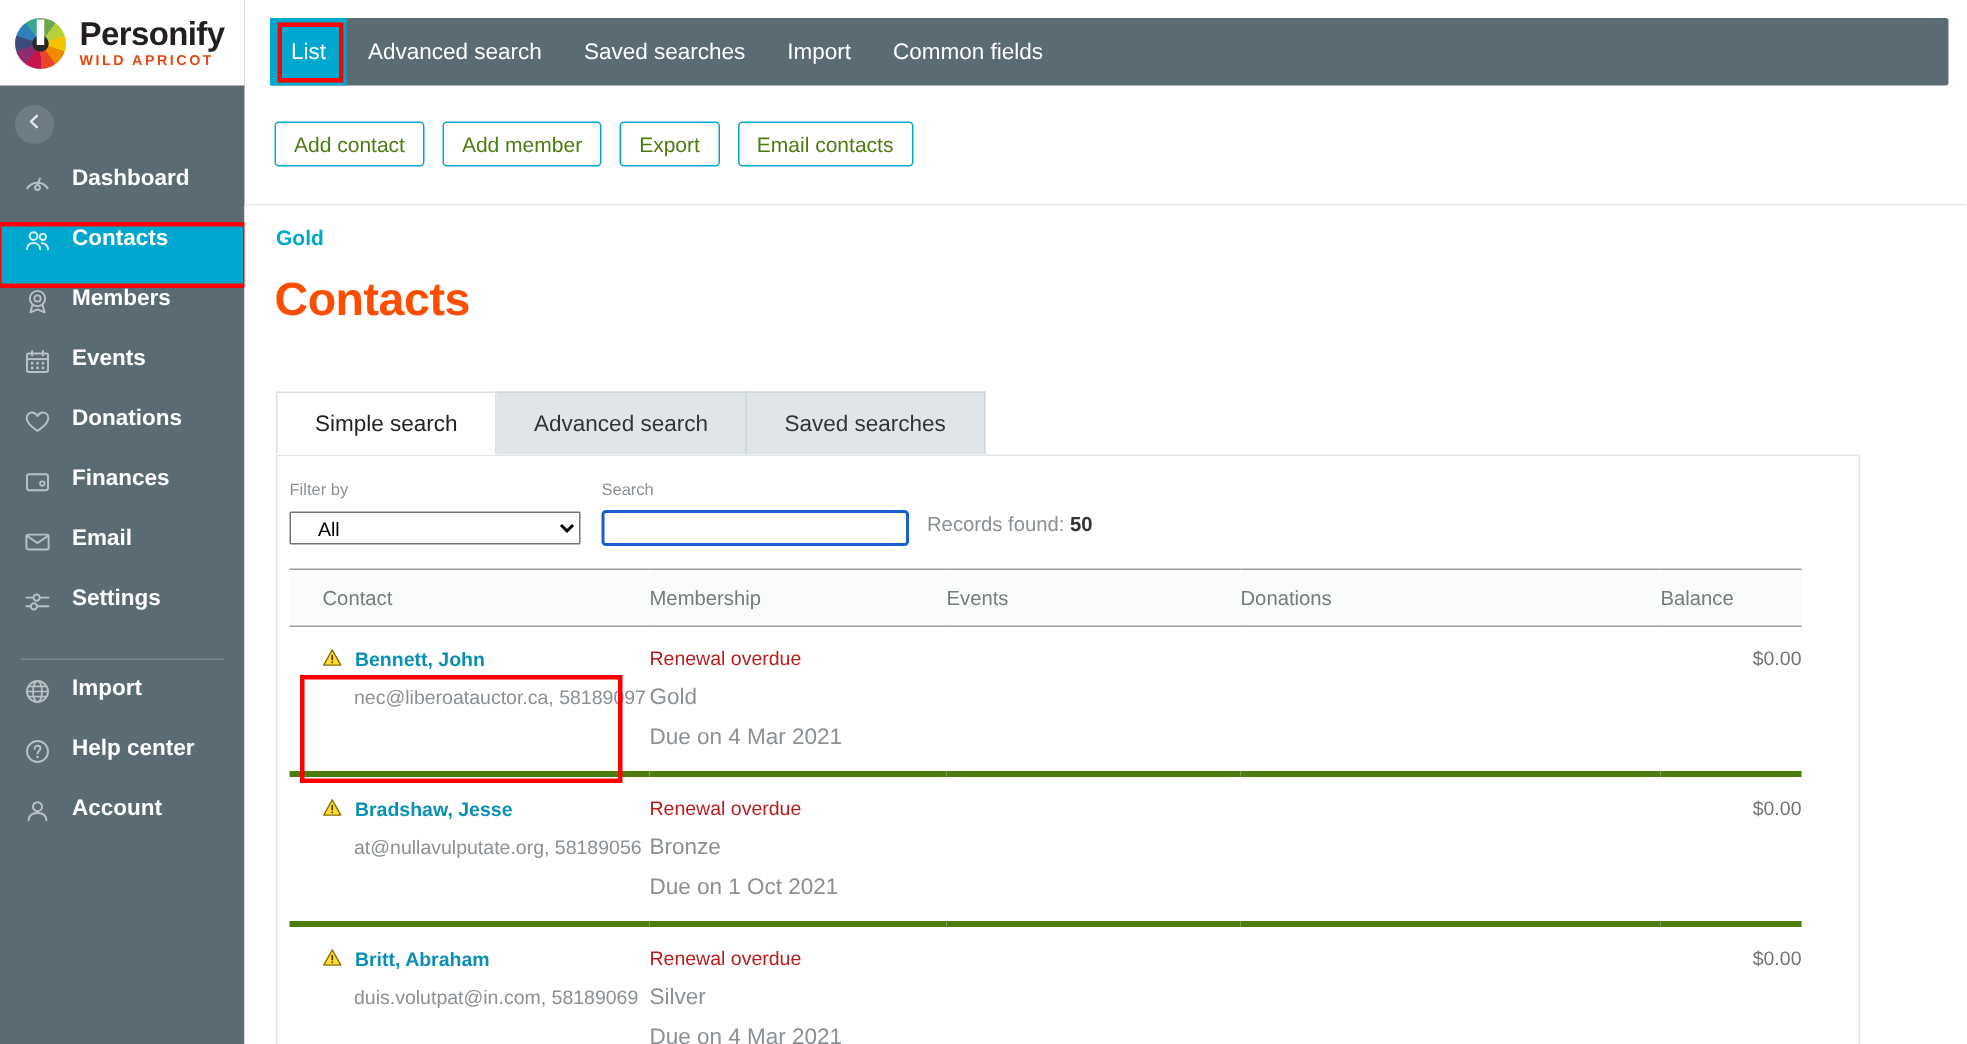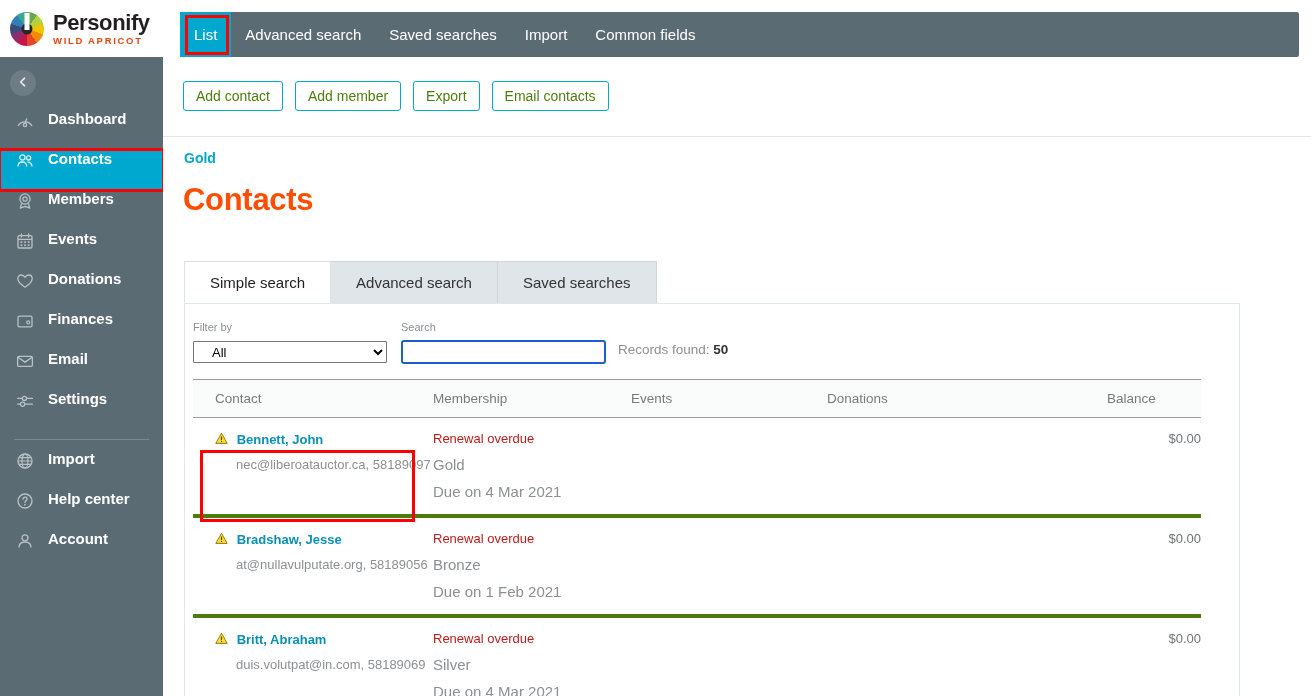--- a/index.html
+++ b/index.html
@@ -614,21 +614,21 @@
                     <rect x="5.95" y="4.6" width="1.1" height="3.6" fill="#4a3b00"></rect>
                     <rect x="5.95" y="9.0" width="1.1" height="1.1" fill="#4a3b00"></rect>
                   </svg>
               </span>
               <span class="contact-name">Bradshaw, Jesse</span>
               <div class="contact-sub">at@nullavulputate.org, 58189056</div>
             </td>
             <td class="col-membership">
               <div class="mem-status">Renewal overdue</div>
               <div class="mem-level">Bronze</div>
-              <div class="mem-due">Due on 1 Feb 2021</div>
+              <div class="mem-due">Due on 1 Oct 2021</div>
             </td>
             <td class="col-events"></td>
             <td class="col-donations"></td>
             <td class="col-balance">
               <span class="balance-val">$0.00</span>
             </td>
           </tr>
 
           <tr>
             <td class="col-contact">

